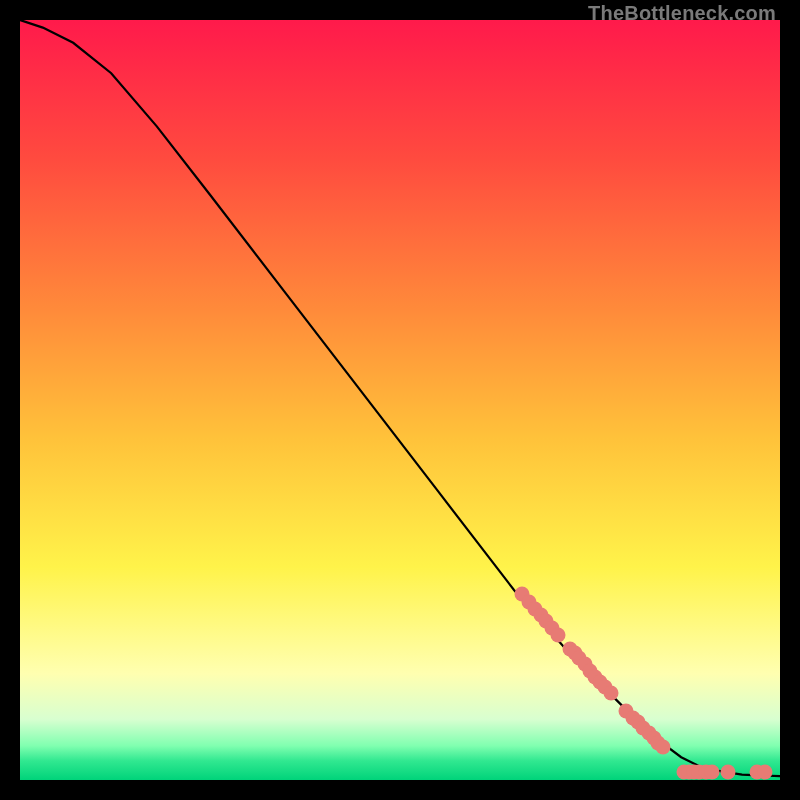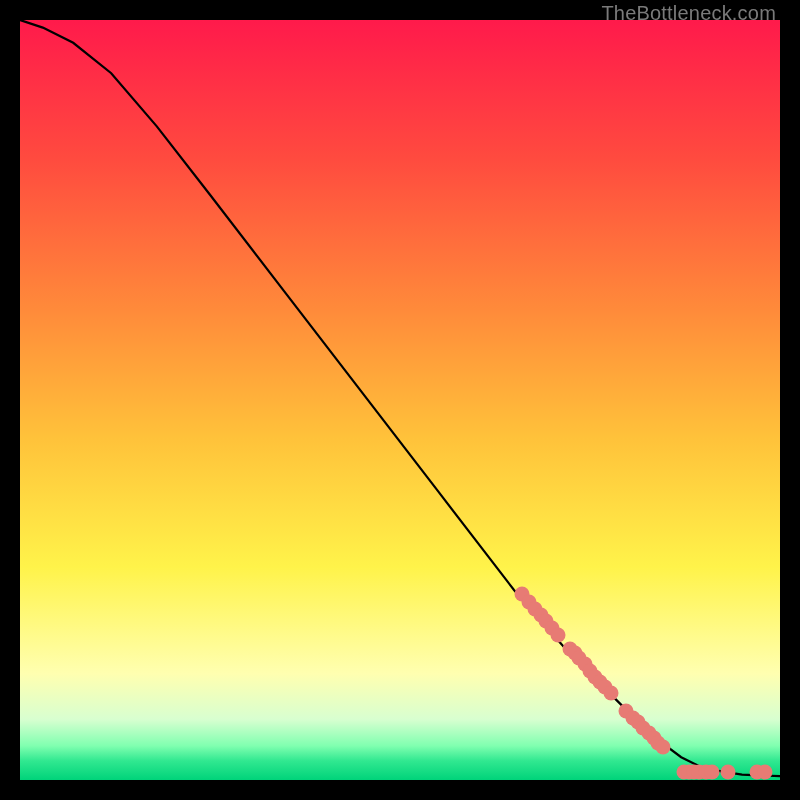--- a/index.html
+++ b/index.html
@@ -30,21 +30,21 @@
     left: 0; top: 0;
     width: 100%;
     height: 100%;
     pointer-events: none;
   }
   .attribution {
     position: absolute;
     top: 2px;
     right: 24px;
     font-size: 20px;
-    font-weight: 400;
+    font-weight: 700;
     color: #7a7a7a;
     letter-spacing: 0.2px;
   }
   .dot {
     position: absolute;
     width: 15px;
     height: 15px;
     border-radius: 50%;
     background: #e77b74;
     transform: translate(-50%, -50%);

